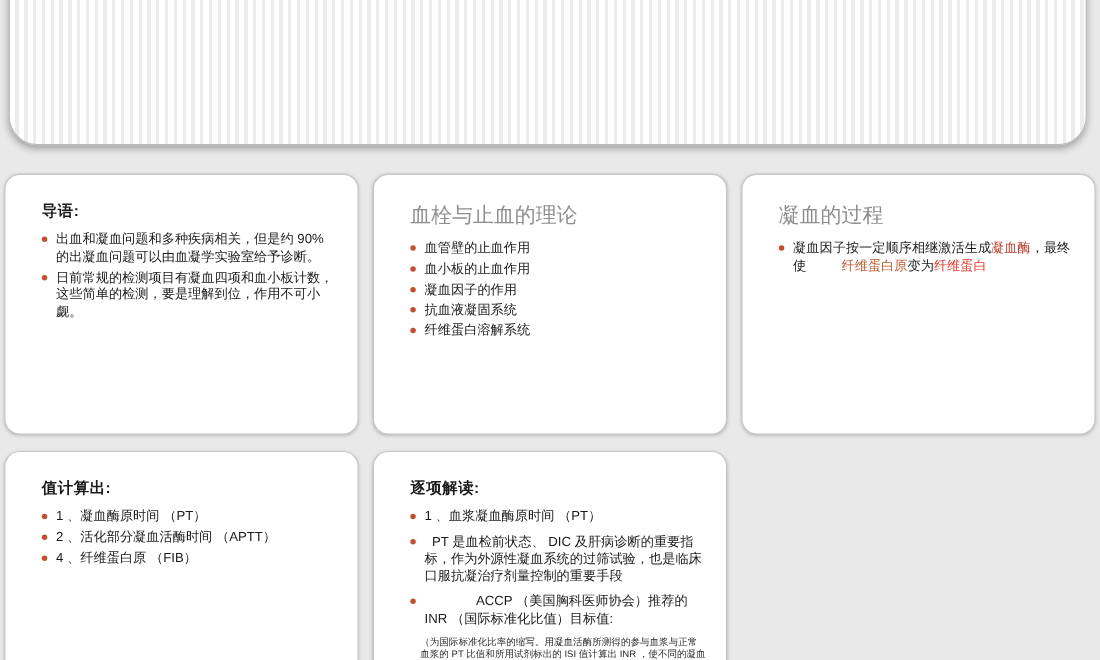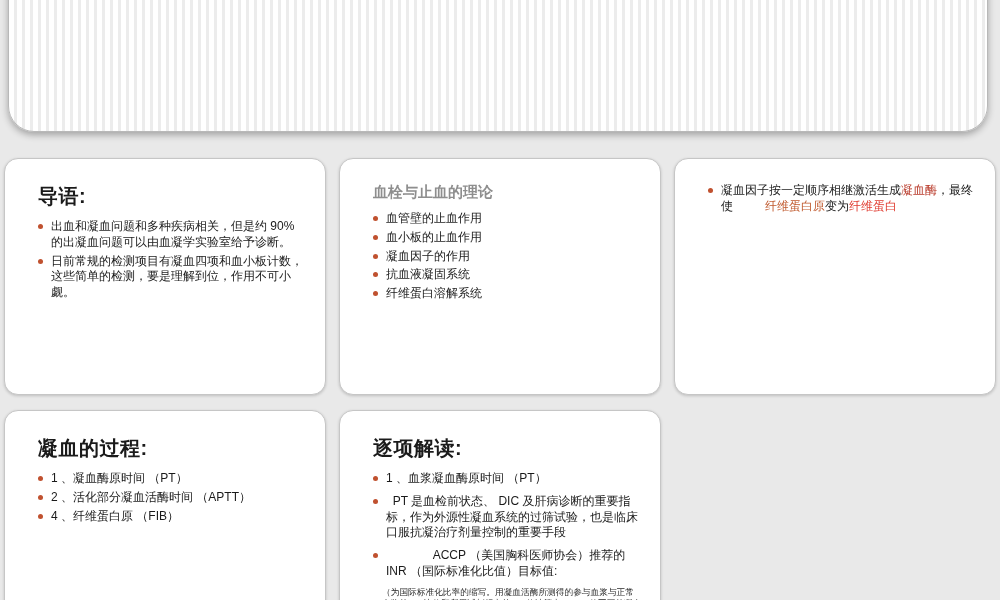--- a/index.html
+++ b/index.html
@@ -40,26 +40,26 @@
     background: var(--card_bg, #fff);
     border: 1px solid var(--card_border, #c6c6c6);
     border-radius: 14px;
     box-shadow: 0 1px 3px rgba(0,0,0,0.18);
     padding: 24px 18px 0 33px;
     overflow: hidden;
   }
 
   .card-title { margin: 0 0 9px 0; }
   .card-title.dark {
-    font-size: 20px; font-weight: bold;
+    font-size: 14px; font-weight: bold;
     color: var(--text_dark, #1a1a1a);
     letter-spacing: 0.5px;
   }
   .card-title.gray {
-    font-size: 15px; font-weight: 700;
+    font-size: 19px; font-weight: 400;
     color: var(--title_gray, #8e8e8e);
   }
 
   .bullets { list-style: none; margin: 0; padding: 0; }
   .bullet {
     position: relative;
     padding-left: 13px;
     font-size: 12px;
     line-height: 1.32;
     color: var(--text_dark, #1a1a1a);
@@ -102,26 +102,27 @@
         <h2 class="card-title gray">血栓与止血的理论</h2>
         <ul class="bullets">
           <li class="bullet"><span class="dot"></span><span>血管壁的止血作用</span></li>
           <li class="bullet"><span class="dot"></span><span>血小板的止血作用</span></li>
           <li class="bullet"><span class="dot"></span><span>凝血因子的作用</span></li>
           <li class="bullet"><span class="dot"></span><span>抗血液凝固系统</span></li>
           <li class="bullet"><span class="dot"></span><span>纤维蛋白溶解系统</span></li>
         </ul>
       </section>
       <section class="card">
+        <h2 class="card-title gray">凝血的过程</h2>
         <ul class="bullets">
           <li class="bullet"><span class="dot"></span><span>凝血因子按一定顺序相继激活生成</span><span style="color: rgb(185, 59, 43);">凝血酶</span><span>，最终使</span><span style="color: rgb(192, 90, 46); padding-left: 32px;">纤维蛋白原</span><span>变为</span><span style="color: rgb(224, 58, 46);">纤维蛋白</span></li>
         </ul>
       </section>
       <section class="card">
-        <h2 class="card-title dark">凝血的过程:</h2>
+        <h2 class="card-title dark">值计算出:</h2>
         <ul class="bullets">
           <li class="bullet"><span class="dot"></span><span>1 、凝血酶原时间 （PT）</span></li>
           <li class="bullet"><span class="dot"></span><span>2 、活化部分凝血活酶时间 （APTT）</span></li>
           <li class="bullet"><span class="dot"></span><span>4 、纤维蛋白原 （FIB）</span></li>
         </ul>
       </section>
       <section class="card card-interp">
         <h2 class="card-title dark">逐项解读:</h2>
         <ul class="bullets">
           <li class="bullet"><span class="dot"></span><span>1 、血浆凝血酶原时间 （PT）</span></li>

